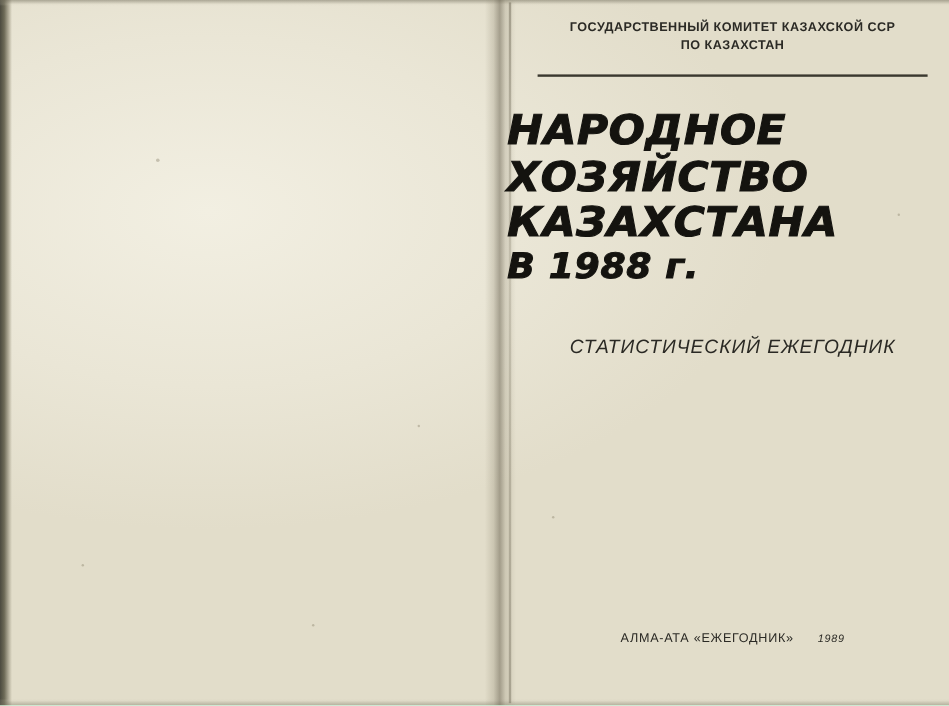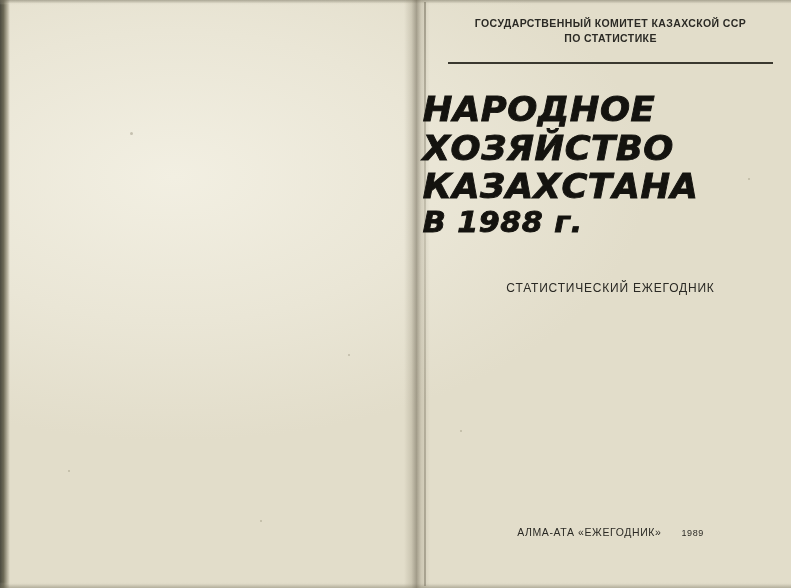--- a/index.html
+++ b/index.html
@@ -118,37 +118,39 @@
   .t1 { font-size: 34px; margin-bottom: 4px; }
   .t2 { font-size: 34px; margin-bottom: 4px; }
   .t3 { font-size: 34px; margin-bottom: 4px; }
   .t4 { font-size: 29px; }
 
   .subtitle {
     position: absolute;
     left: 0; right: 0;
     top: 281px;
     text-align: center;
-    font-size: 12px;
+    font-size: 16px;
     letter-spacing: 0.8px;
     color: #2a2924;
+    font-style: italic;
   }
 
   .imprint {
     position: absolute;
     left: 0; right: 0;
     bottom: 50px;
     text-align: center;
     font-size: 10.5px;
     letter-spacing: 0.6px;
     color: #2b2a25;
   }
   .imprint .year {
     font-size: 9px;
     margin-left: 20px;
+    font-style: italic;
   }
 </style>
 </head>
 <body>
 
 <div class="page">
   <div class="paper"></div>
   <div class="left-edge"></div>
   <div class="top-edge"></div>
   <div class="bottom-edge"></div>
@@ -160,21 +162,21 @@
     <div class="speck" style="left:250px; top:520px; width:2px; height:2px;"></div>
   </div>
 
   <div class="gutter"></div>
   <div class="gutter-line"></div>
 
   <div class="right-page">
 
     <div class="header">
       <div>ГОСУДАРСТВЕННЫЙ КОМИТЕТ КАЗАХСКОЙ ССР</div>
-      <div>ПО СТАТИСТИКЕ</div>
+      <div>ПО КАЗАХСТАН</div>
     </div>
 
     <div class="rule"></div>
 
     <div class="title-block">
       <div class="title-line t1">НАРОДНОЕ</div>
       <div class="title-line t2">ХОЗЯЙСТВО</div>
       <div class="title-line t3">КАЗАХСТАНА</div>
       <div class="title-line t4">В 1988 г.</div>
     </div>

